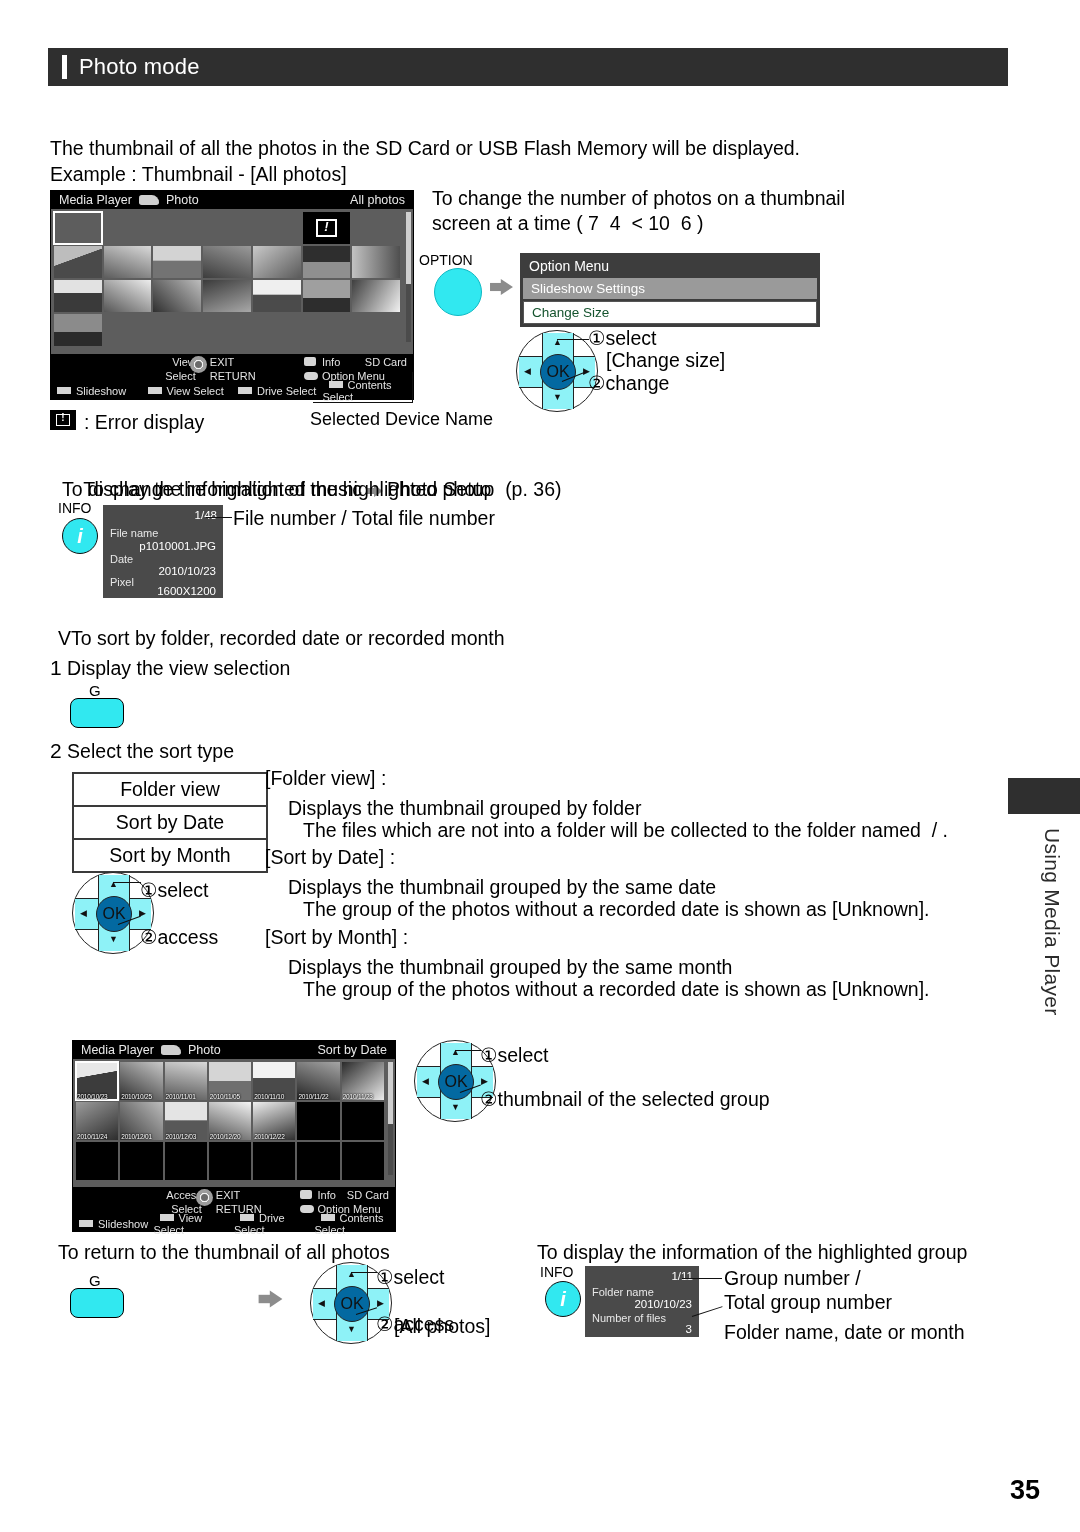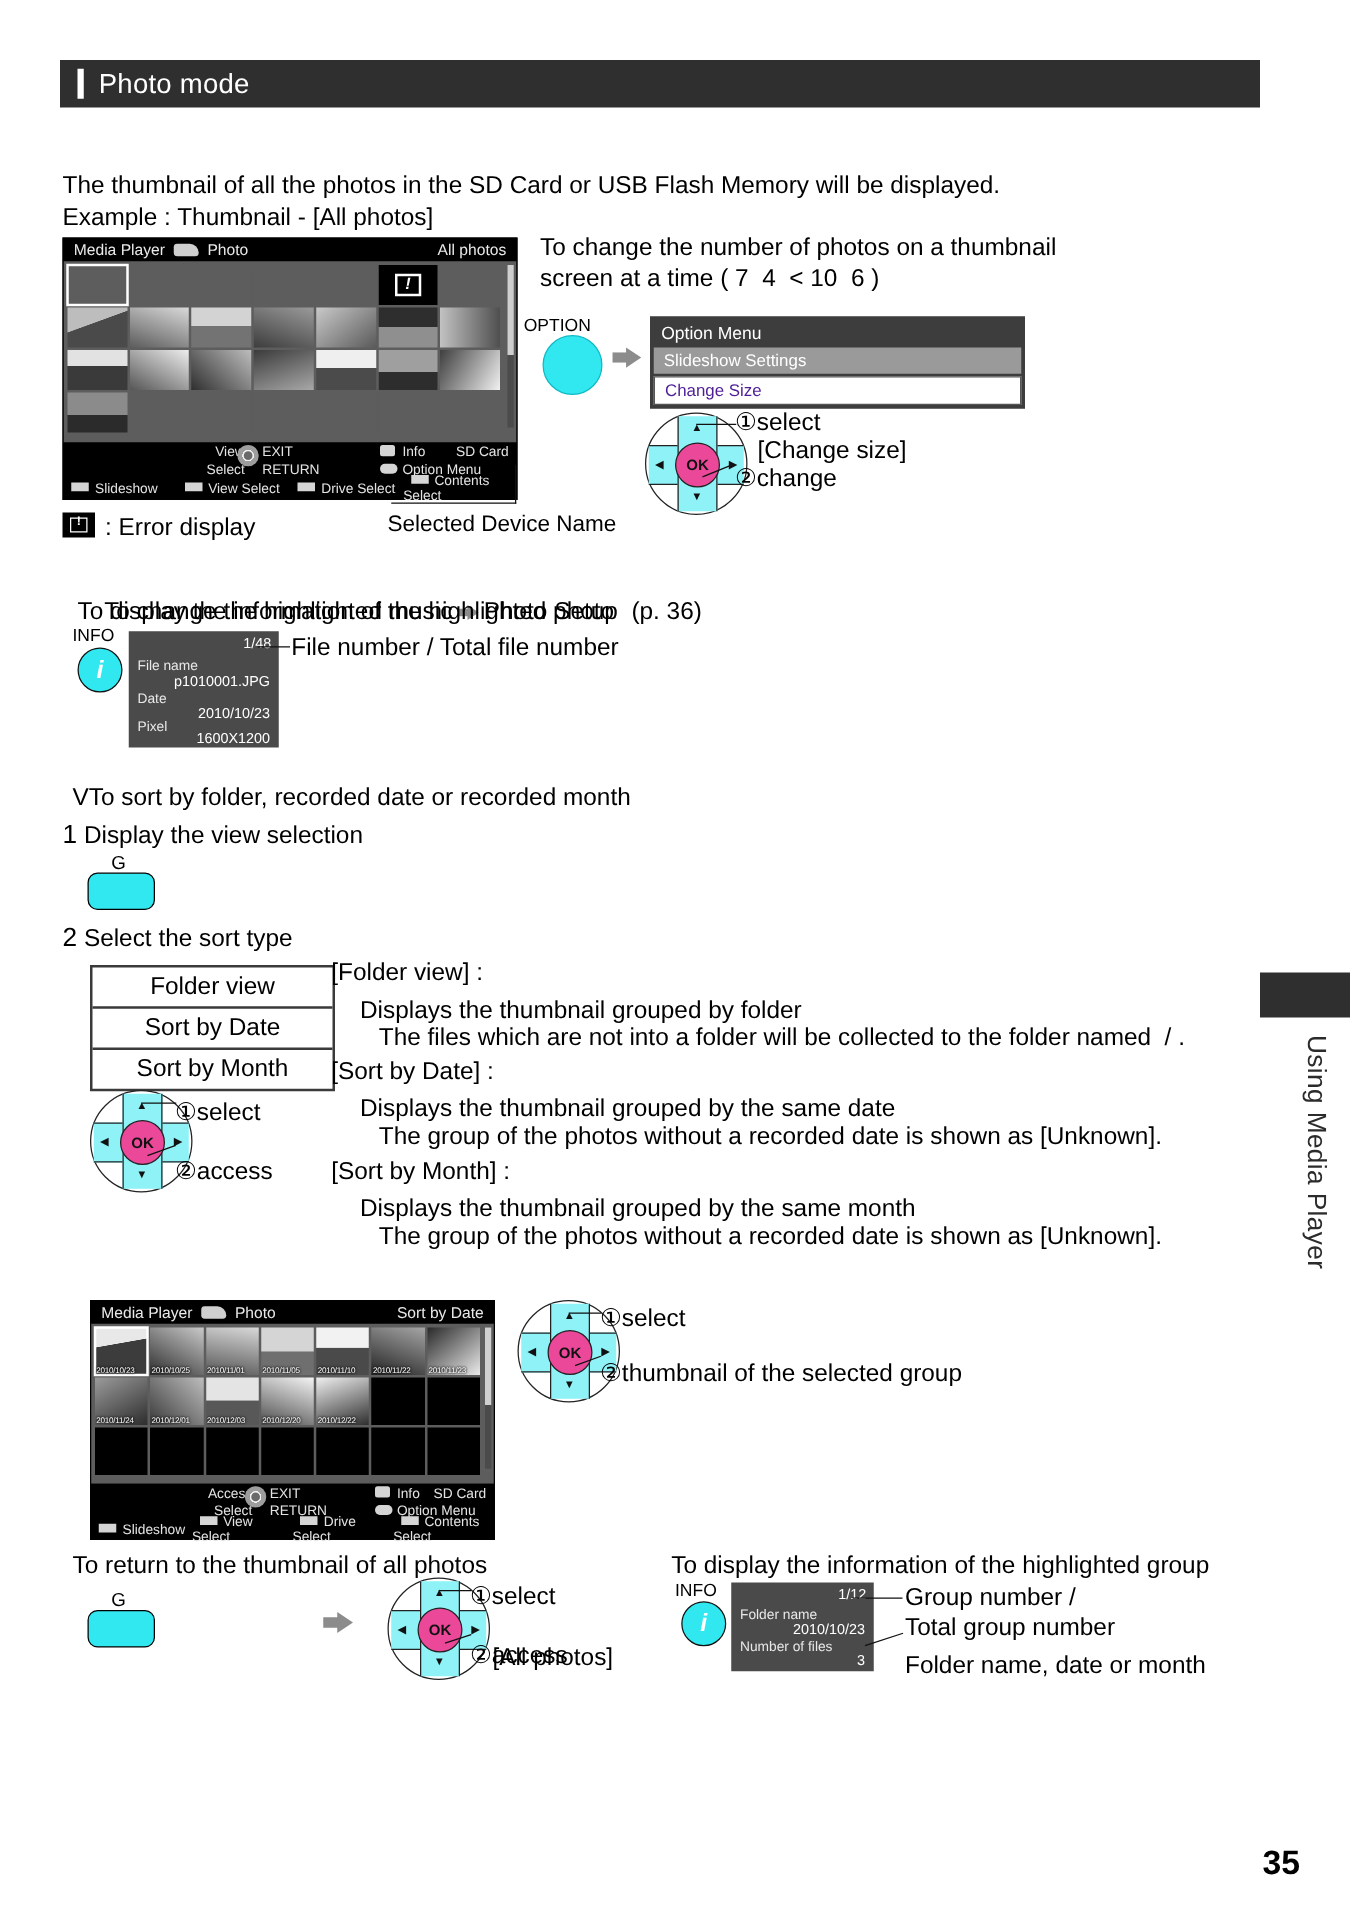--- a/index.html
+++ b/index.html
@@ -56,41 +56,41 @@
   .errthumb{background:#000;display:flex;align-items:center;justify-content:center;}
   .errglyph{width:17px;height:14px;border:2px solid #fff;position:relative;}
   .errglyph::after{content:"!";position:absolute;left:50%;top:-3px;transform:translateX(-50%);
     color:#fff;font-size:13px;font-weight:bold;line-height:18px;}
 
   
   .optmenu{position:absolute;background:#3d3d3d;padding:3px;}
   .optmenu .mt{color:#ffffff;font-size:14px;padding:2px 6px 4px 6px;}
   .optmenu .mi{font-size:13.5px;padding:3px 8px;}
   .optmenu .mi.hl{background:#9a9a9a;color:#fff;}
-  .optmenu .mi.pl{background:#ffffff;color:#4c1d95;border:1px solid #555;}
+  .optmenu .mi.pl{background:#ffffff;color:#14532d;border:1px solid #555;}
 
   
   .optbtn{position:absolute;width:46px;height:46px;border-radius:50%;
     background:#31e8f0;border:1px solid #0fb9c4;}
   .optlbl{position:absolute;font-size:14px;}
 
   
   .keybox{position:absolute;width:52px;height:28px;border-radius:8px;background:#31e8f0;border:1.5px solid #000;}
   .keylbl{position:absolute;font-size:15px;}
 
   
   .dpad{position:absolute;width:82px;height:82px;}
   .dpad .ring{position:absolute;inset:0;border-radius:50%;background:#ffffff;border:1.5px solid #222;}
   .dpad .lr{position:absolute;left:3px;top:26px;width:76px;height:30px;background:#8ef2f7;
     border-top:1.5px solid #222;border-bottom:1.5px solid #222;}
   .dpad .ud{position:absolute;left:26px;top:3px;width:30px;height:76px;background:#8ef2f7;
     border-left:1.5px solid #222;border-right:1.5px solid #222;}
   .dpad .ok{position:absolute;left:24px;top:24px;width:34px;height:34px;border-radius:50%;
-    background:#ec4899;border:1.5px solid #222;display:flex;align-items:center;justify-content:center;
-    font-size:12px;font-weight:bold;color:#111;}
+    background:#0369a1;border:1.5px solid #222;display:flex;align-items:center;justify-content:center;
+    font-size:16px;font-weight:normal;color:#111;}
   .dpad .ar{position:absolute;font-size:9px;color:#111;}
   .dpad .au{left:37px;top:7px;} .dpad .ad{left:37px;top:62px;}
   .dpad .al{left:8px;top:36px;} .dpad .arr{left:67px;top:36px;}
   .lead{position:absolute;border-top:1.4px solid #111;}
   .leadv{position:absolute;border-left:1.4px solid #111;}
 
   
   .infobox{position:absolute;background:#4a4a4a;color:#fff;}
   .infobox .num{position:absolute;right:6px;top:4px;font-size:11.5px;}
   .infobox .lbl{position:absolute;font-size:11px;color:#e8e8e8;}
@@ -440,21 +440,21 @@
   <div class="tx" style="left:376px;top:1312px;">②<span>access</span></div>
 
   <div class="tx" style="left:537px;top:1240px;">To display the information of the highlighted group</div>
 
   <div class="infolbl" style="left:540px;top:1264px;">INFO</div>
   <div class="infoicon" style="left:545px;top:1281px;">
       <span>i</span>
     </div>
 
   <div class="infobox" style="left:585px;top:1266px;width:114px;height:71px;">
-    <div class="num">1/12</div>
+    <div class="num">1/11</div>
     <div class="lbl" style="left:7px;top:20px;">Folder name</div>
     <div class="val" style="right:7px;top:32px;">2010/10/23</div>
     <div class="lbl" style="left:7px;top:46px;">Number of files</div>
     <div class="val" style="right:7px;top:57px;">3</div>
   </div>
 
   <div class="lead" style="left:682px;top:1278px;width:40px;"></div>
   <div class="tx" style="left:724px;top:1266px;">Group number /</div>
   <div class="tx" style="left:724px;top:1290px;">Total group number</div>
   <div class="lead" style="left:692px;top:1316px;width:32px;transform:rotate(-18deg);transform-origin:left;"></div>

